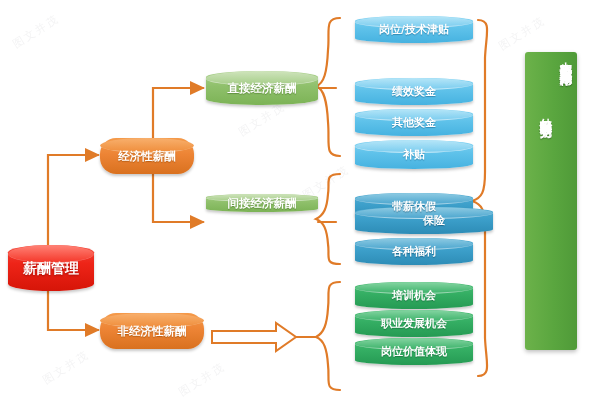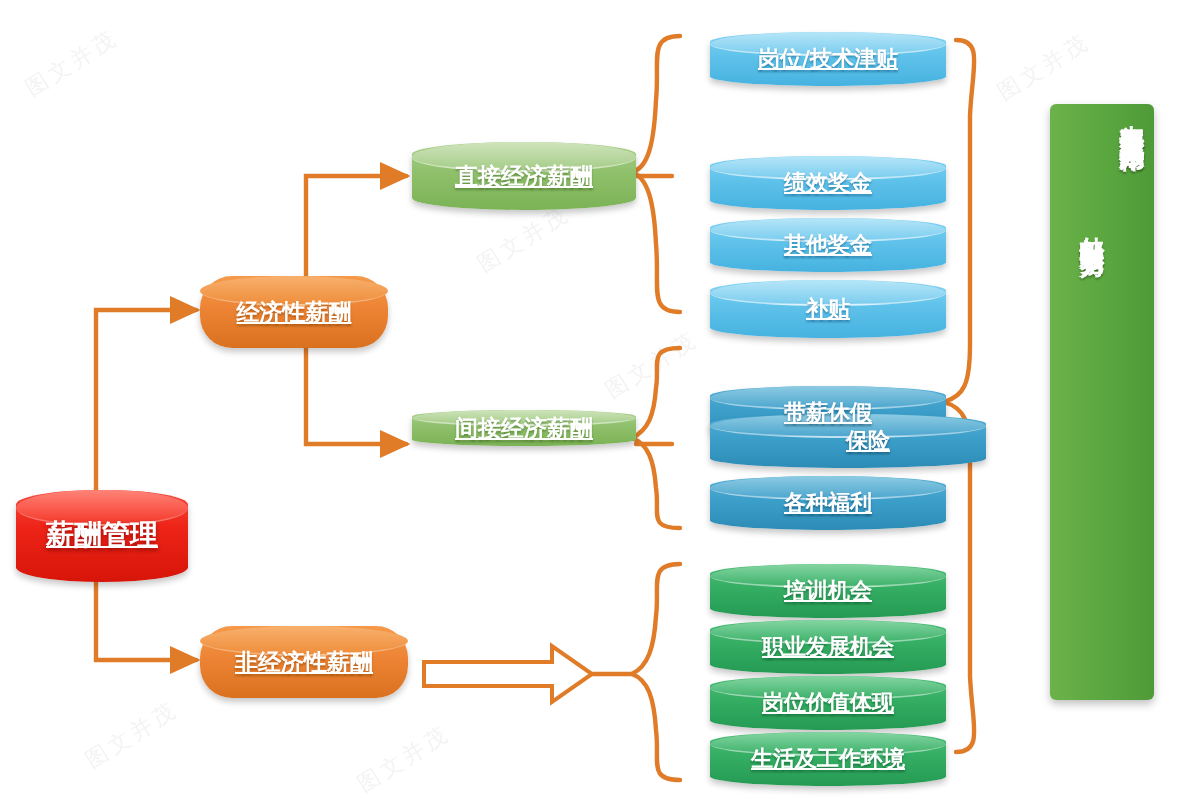--- a/index.html
+++ b/index.html
@@ -23,21 +23,20 @@
   #links{position:absolute;left:0;top:0;width:600px;height:400px;}
 
   
   .cyl{
     position:absolute;
     display:flex;align-items:center;justify-content:center;
     color:#fff;font-weight:bold;text-align:left;
     border-radius:50%/18%;
     box-shadow:0 2px 3px rgba(0,0,0,.22);
     line-height:1.05;
-    text-decoration:underline;
   }
   .cyl .cap{
     position:absolute;left:0;right:0;top:0;height:42%;
     border-radius:50%/50%;
     background:rgba(255,255,255,.28);
     pointer-events:none;
   }
   .cyl .lbl{position:relative;z-index:2;padding:0 3px;}
 
   
@@ -168,21 +167,21 @@
   </div>
   <div class="cyl orange" style="left:100px;top:313px;width:104px;height:36px;">
     <span class="cap"></span>
     <span class="lbl">非经济性薪酬</span>
   </div>
 
   <div class="cyl green2" style="left:206px;top:71px;width:112px;height:34px;">
     <span class="cap"></span>
     <span class="lbl">直接经济薪酬</span>
   </div>
-  <div class="cyl green2" style="left:206px;top:205px;width:112px;height:18px;">
+  <div class="cyl green2" style="left:206px;top:194px;width:112px;height:18px;">
     <span class="cap"></span>
     <span class="lbl">间接经济薪酬</span>
   </div>
 
   <div class="cyl blueL" style="left:355px;top:16px;width:118px;height:27px;">
     <span class="cap"></span>
     <span class="lbl">岗位/技术津贴</span>
   </div>
   <div class="cyl blueL" style="left:355px;top:78px;width:118px;height:27px;">
     <span class="cap"></span>
@@ -214,24 +213,20 @@
     <span class="cap"></span>
     <span class="lbl">培训机会</span>
   </div>
   <div class="cyl greenL" style="left:355px;top:310px;width:118px;height:27px;">
     <span class="cap"></span>
     <span class="lbl">职业发展机会</span>
   </div>
   <div class="cyl greenL" style="left:355px;top:338px;width:118px;height:27px;">
     <span class="cap"></span>
     <span class="lbl">岗位价值体现</span>
-  </div>
-  <div class="cyl greenL" style="left:355px;top:366px;width:118px;height:27px;">
-    <span class="cap"></span>
-    <span class="lbl">生活及工作环境</span>
   </div>
 
   <div class="outcome" style="left:525px;top:52px;width:52px;height:298px;">
     <div class="vtext" style="right:3px;">内部公平公正且具有激励作用；</div>
     <div class="vtext" style="right:23px;top:56px;height:auto;">外部吸引力和竞争力</div>
   </div>
 
 </div>
 
 </body></html>

